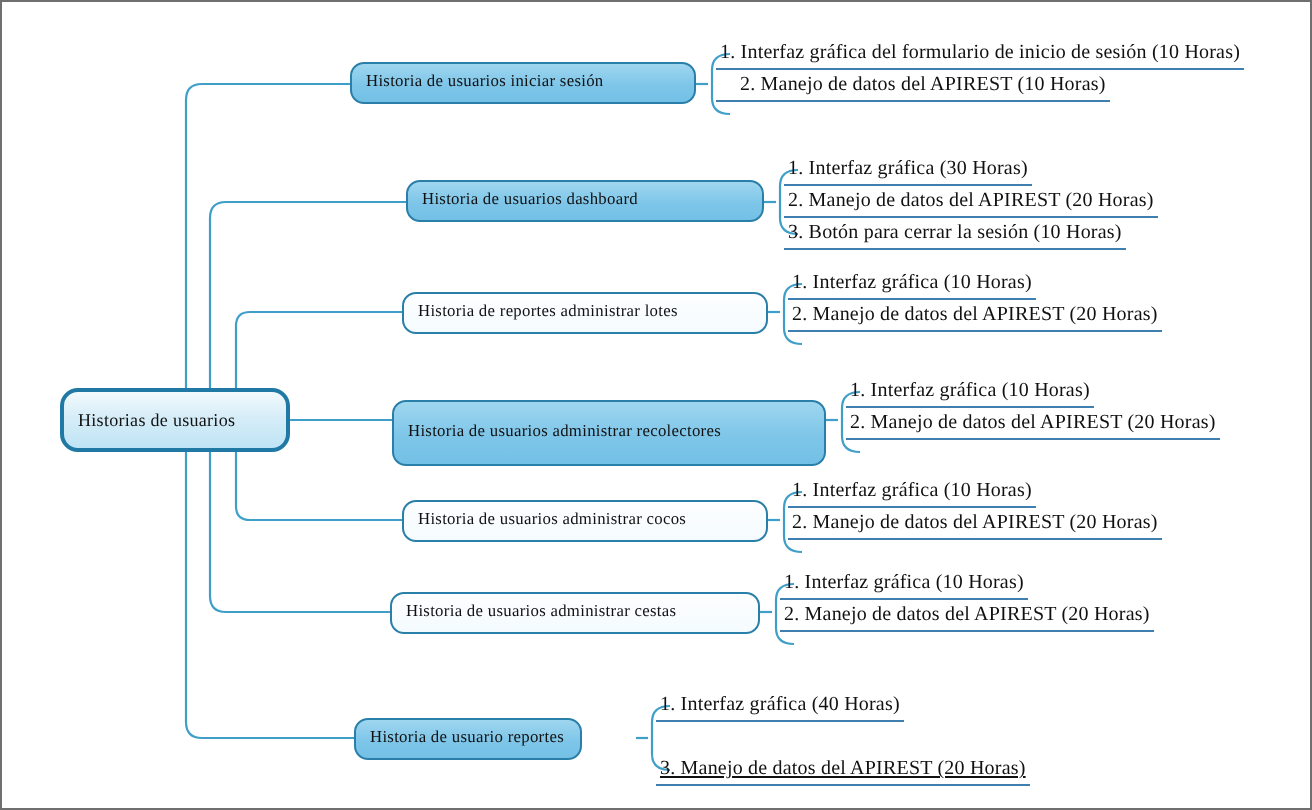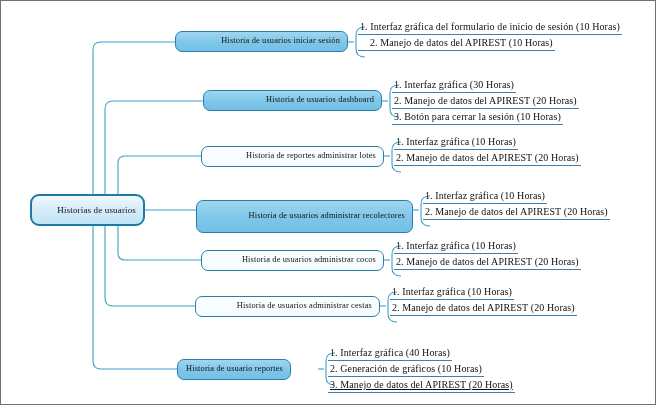--- a/index.html
+++ b/index.html
@@ -15,21 +15,21 @@
     box-sizing:border-box;
     border:1px solid #6f6f6f;
     background:#ffffff;
     overflow:hidden;
   }
   #wires{position:absolute;left:0;top:0;width:656px;height:405px;pointer-events:none;}
 
   .node{
     position:absolute;
     box-sizing:border-box;
-    display:flex;align-items:center;justify-content:flex-end;
+    display:flex;align-items:center;justify-content:flex-start;
     border:1px solid #2a7fa8;
     border-radius:7px;
     font-size:8.4px;
     color:#111111;
     letter-spacing:.15px;
     white-space:nowrap;
     padding:0 7px;
     line-height:1;
   }
   .node.root{
@@ -146,16 +146,15 @@
   <div class="sub" style="left:422px;top:190px;">1. Interfaz gráfica (10 Horas)</div>
   <div class="sub" style="left:422px;top:206px;">2. Manejo de datos del APIREST (20 Horas)</div>
 
   <div class="sub" style="left:393px;top:240px;">1. Interfaz gráfica (10 Horas)</div>
   <div class="sub" style="left:393px;top:256px;">2. Manejo de datos del APIREST (20 Horas)</div>
 
   <div class="sub" style="left:389px;top:286px;">1. Interfaz gráfica (10 Horas)</div>
   <div class="sub" style="left:389px;top:302px;">2. Manejo de datos del APIREST (20 Horas)</div>
 
   <div class="sub" style="left:327px;top:347px;">1. Interfaz gráfica (40 Horas)</div>
-  <div class="sub" style="left:327px;top:363px;">2. Generación de gráficos (10 Horas)</div>
   <div class="sub" style="left:327px;top:379px;text-decoration:underline;">3. Manejo de datos del APIREST (20 Horas)</div>
 
 </div>
 
 </body></html>

